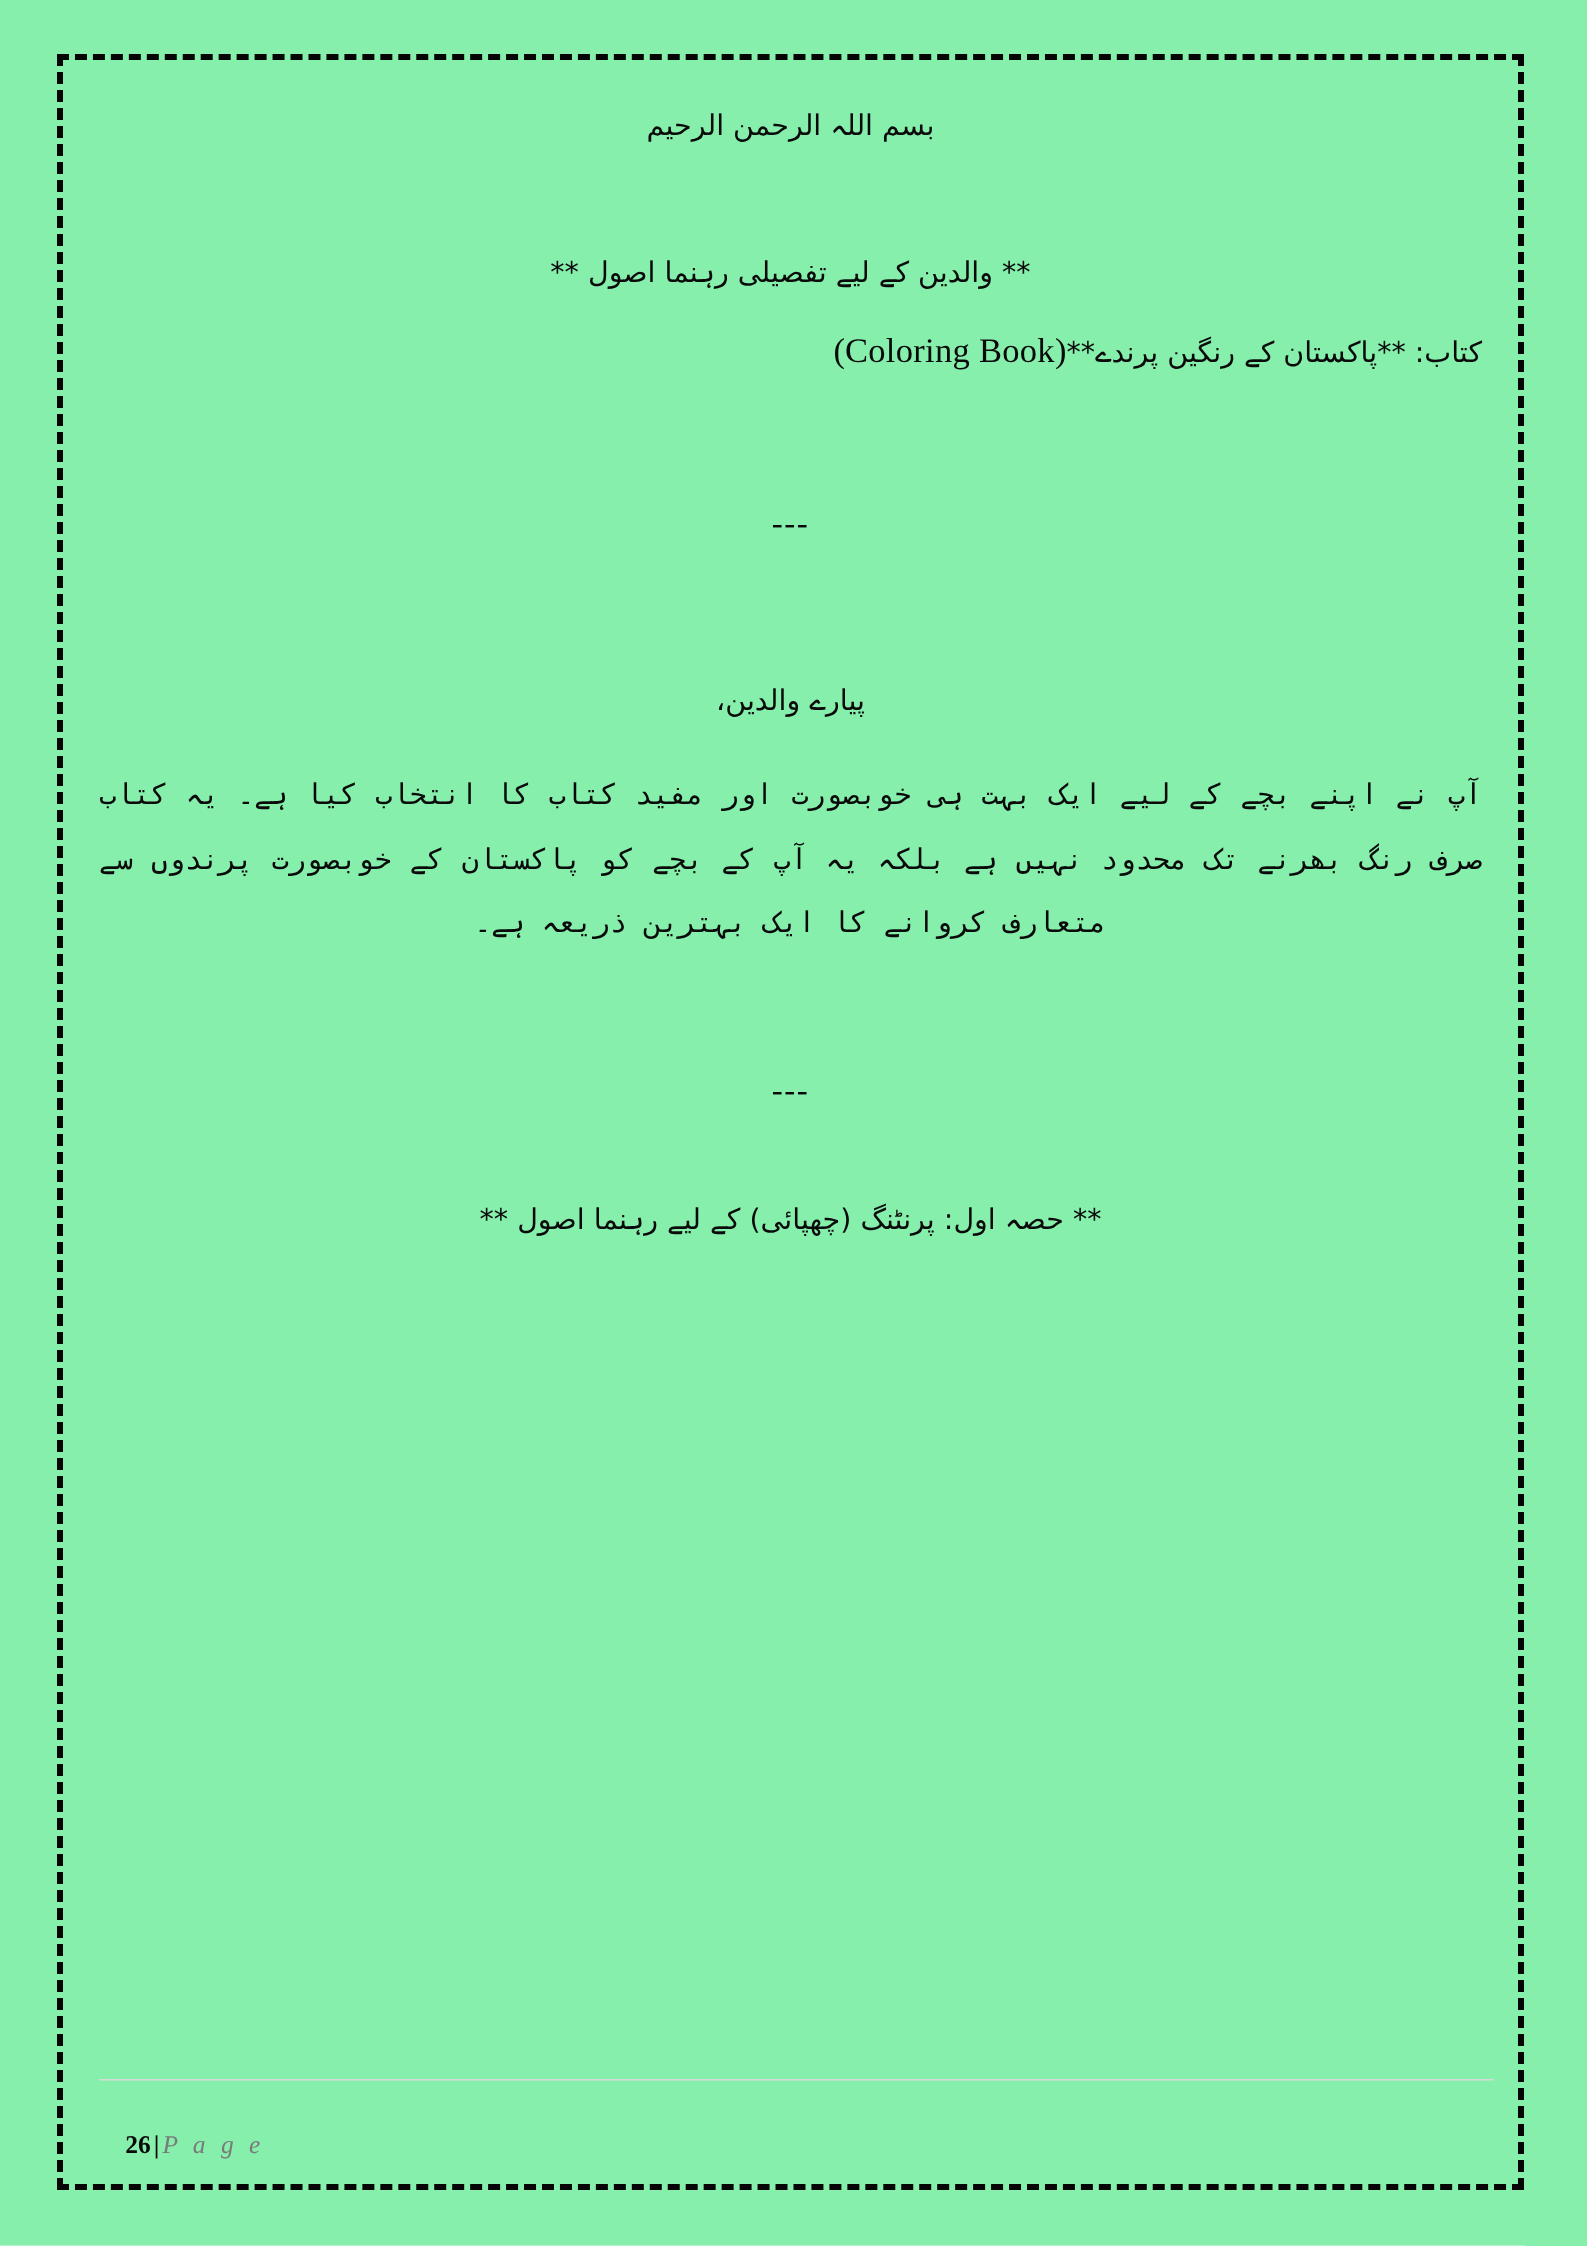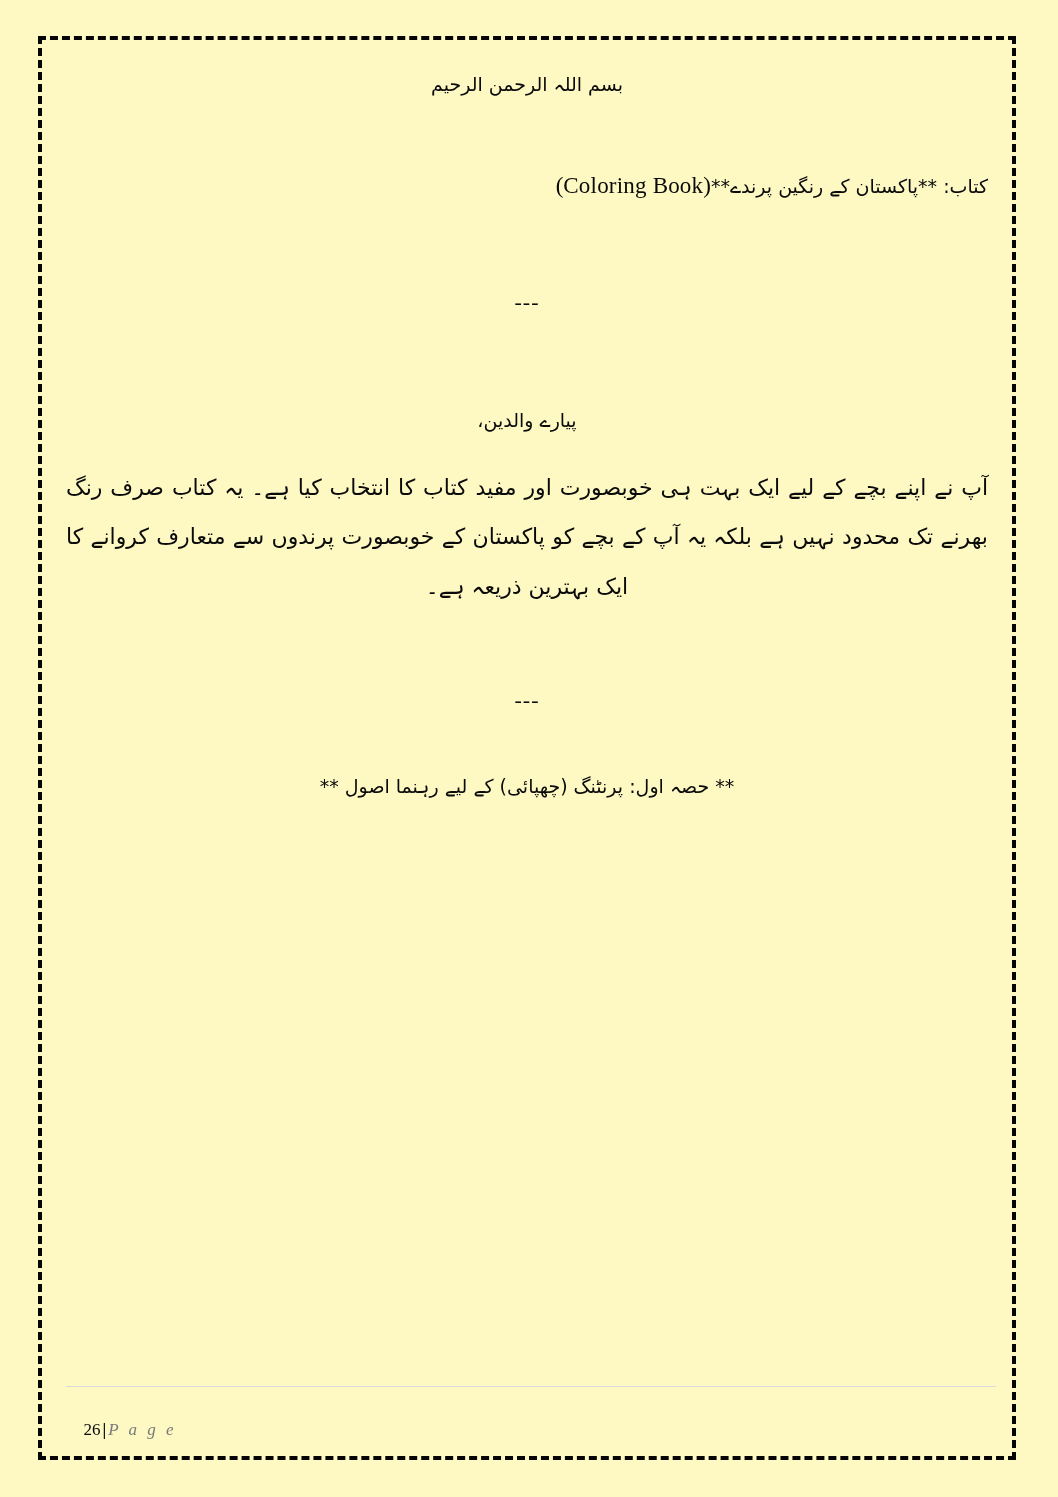--- a/index.html
+++ b/index.html
@@ -16,21 +16,21 @@
     overflow: hidden;
   }
 
   
   .page {
     position: absolute;
     left: 0;
     top: 0;
     width: 1058px;
     height: 1497px;
-    background: #fef9c3;
+    background: #86efac;
     box-sizing: border-box;
   }
   .page-border {
     position: absolute;
     left: 38px;
     top: 36px;
     width: 978px;
     height: 1424px;
     border: 4px dashed #050505;
     box-sizing: border-box;
@@ -108,23 +108,24 @@
   .salutation {
     text-align: center;
     font-size: 19px;
     line-height: 1.8;
     margin-top: 88px;
   }
 
   .para {
     text-align: justify;
     text-align-last: center;
-    font-size: 22px;
+    font-size: 19px;
     line-height: 2.25;
     margin-top: 22px;
+    font-family: Liberation Mono, monospace;
   }
   .para-1 { margin-top: 26px; }
   .para-2 { margin-top: 72px; }
   .para-3 {
     margin-top: 62px;
     text-align: center;
     text-align-last: center;
   }
 
   
@@ -143,21 +144,21 @@
   }
   .footer-text {
     direction: ltr;
     text-align: left;
     font-family: "Liberation Serif", "DejaVu Serif", serif;
     font-size: 17px;
     color: #595959;
     white-space: pre;
   }
   .footer-num {
-    font-weight: normal;
+    font-weight: bold;
     color: #0a0a0a;
   }
   .footer-sep {
     font-weight: bold;
     color: #0a0a0a;
     padding: 0 2px;
   }
   .footer-word {
     letter-spacing: 3px;
     color: #7a7a7a;
@@ -169,20 +170,21 @@
 
 <div class="page">
 
   <div class="page-border"></div>
 
   <div class="content">
 
     <div class="urdu bismillah">بسم اللہ الرحمن الرحیم</div>
 
     <div class="title-block">
+      <div class="urdu title-line-1">** والدین کے لیے تفصیلی رہنما اصول **</div>
       <div class="urdu title-line-2">
         <span>کتاب: **پاکستان کے رنگین پرندے**</span><span class="latin-inline">(Coloring Book)</span>
       </div>
     </div>
 
     <div class="separator sep-1">---</div>
 
 
     <div class="urdu salutation">پیارے والدین،</div>
 

